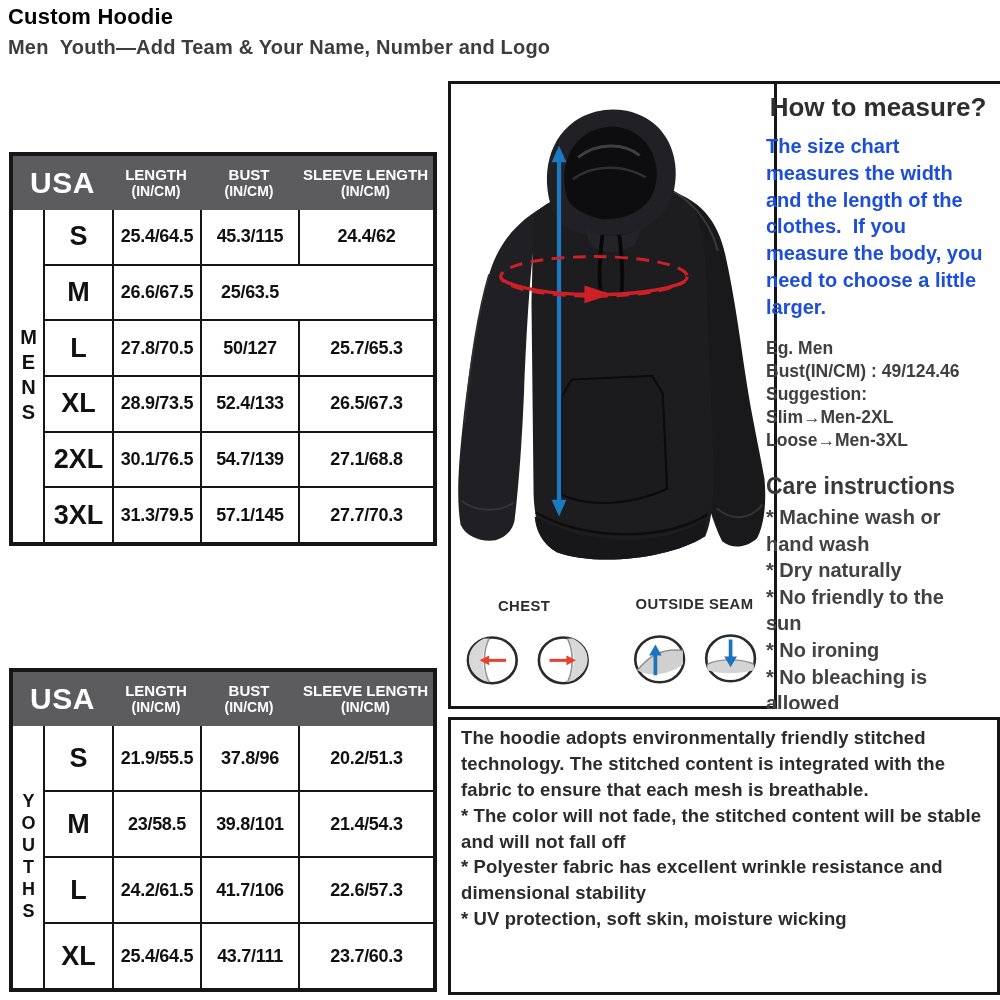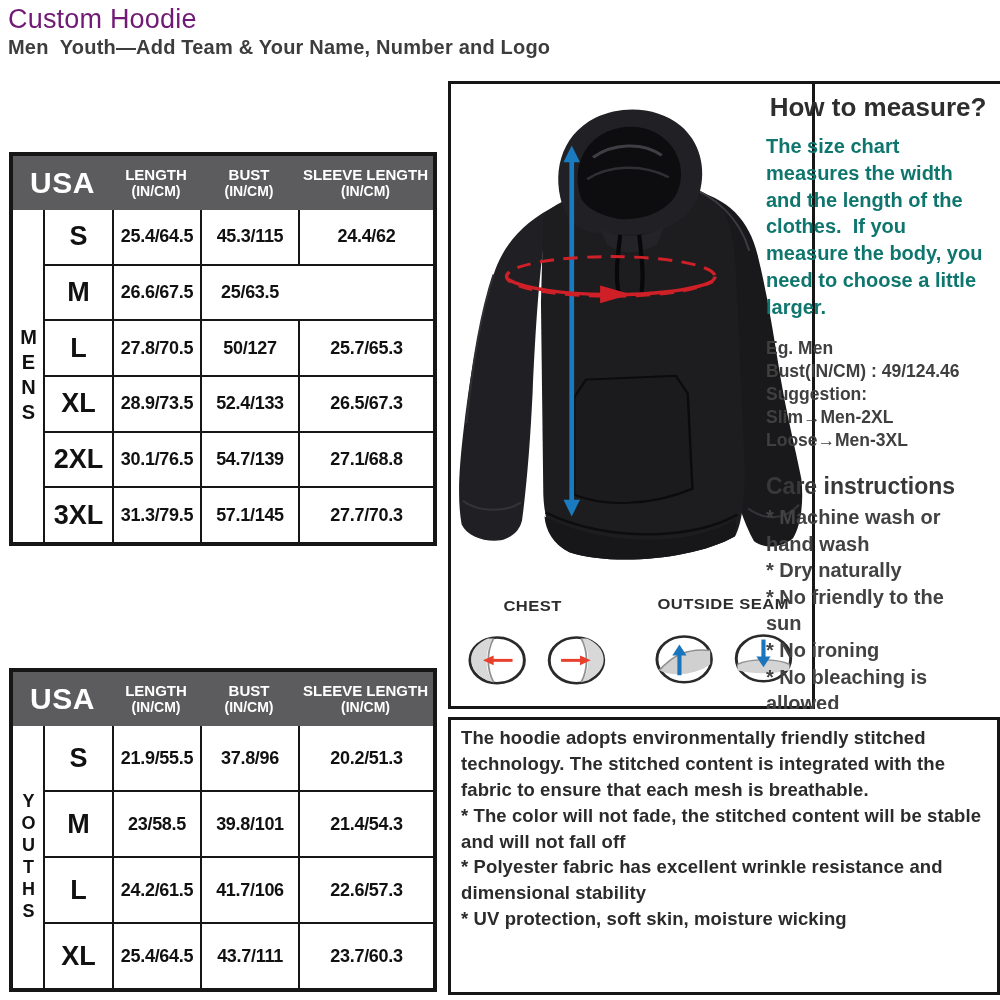--- a/index.html
+++ b/index.html
@@ -3,21 +3,21 @@
 <meta charset="utf-8">
 <style>
   html,body{margin:0;padding:0;}
   body{
     width:1000px;height:1000px;position:relative;background:#ffffff;
     font-family:"Liberation Sans", sans-serif;color:#222;overflow:hidden;
   }
   .abs{position:absolute;}
 
   
-  #title{left:8px;top:4px;font-size:27px;font-weight:400;color:#701a75;letter-spacing:.2px;}
+  #title{left:8px;top:4px;font-size:22px;font-weight:700;color:#000000;letter-spacing:.2px;}
   #subtitle{left:8px;top:36px;font-size:20px;font-weight:700;color:#3d3d3d;white-space:pre-wrap;letter-spacing:.2px;}
 
   
   .size-table{
     border:4px solid #161616;background:#fff;display:flex;flex-direction:column;
     box-sizing:border-box;
   }
   #mens-table{left:9px;top:152px;width:428px;height:394px;}
   #youths-table{left:9px;top:668px;width:428px;height:324px;}
   .st-header{
@@ -39,33 +39,33 @@
   .st-rows{flex:1;display:flex;flex-direction:column;}
   .st-row{flex:1;display:grid;grid-template-columns:67px 88px 98px 1fr;}
   .st-row + .st-row{border-top:2px solid #161616;}
   .st-cell{display:flex;align-items:center;justify-content:center;}
   .st-cell + .st-cell{border-left:2px solid #161616;}
   .st-size{font-size:27px;font-weight:700;color:#111;}
   .st-val{font-size:18px;font-weight:700;letter-spacing:-.3px;color:#111;}
 
   
   #hoodie-panel{
-    left:448px;top:81px;width:367px;height:628px;
+    left:448px;top:81px;width:329px;height:628px;
     border:3px solid #161616;box-sizing:border-box;background:#fff;
   }
   #hoodie-panel svg{display:block;width:100%;height:100%;}
 
   
   #measure-panel{
     left:753px;top:81px;width:247px;height:628px;
     border-top:3px solid #161616;box-sizing:border-box;
     padding:6px 10px 0 13px;overflow:hidden;
   }
   #measure-heading{font-size:26px;font-weight:700;color:#2e2e2e;text-align:center;margin:2px 0 10px 0;}
-  #measure-body{font-size:20px;font-weight:600;color:#0f766e;line-height:1.34;white-space:pre-wrap;}
+  #measure-body{font-size:20px;font-weight:600;color:#1d4ed8;line-height:1.34;white-space:pre-wrap;}
   #example-block{margin-top:16px;font-size:17.5px;font-weight:700;color:#3f3f3f;line-height:1.32;}
   #care-heading{margin-top:21px;font-size:23px;font-weight:600;color:#383838;}
   #care-list{margin-top:4px;font-size:20px;font-weight:600;color:#424242;line-height:1.33;padding-right:6px;}
 
   
   #features-box{
     left:448px;top:717px;width:552px;height:278px;
     border:3px solid #161616;box-sizing:border-box;background:#fff;
     padding:5px 10px 0 10px;overflow:hidden;
   }

